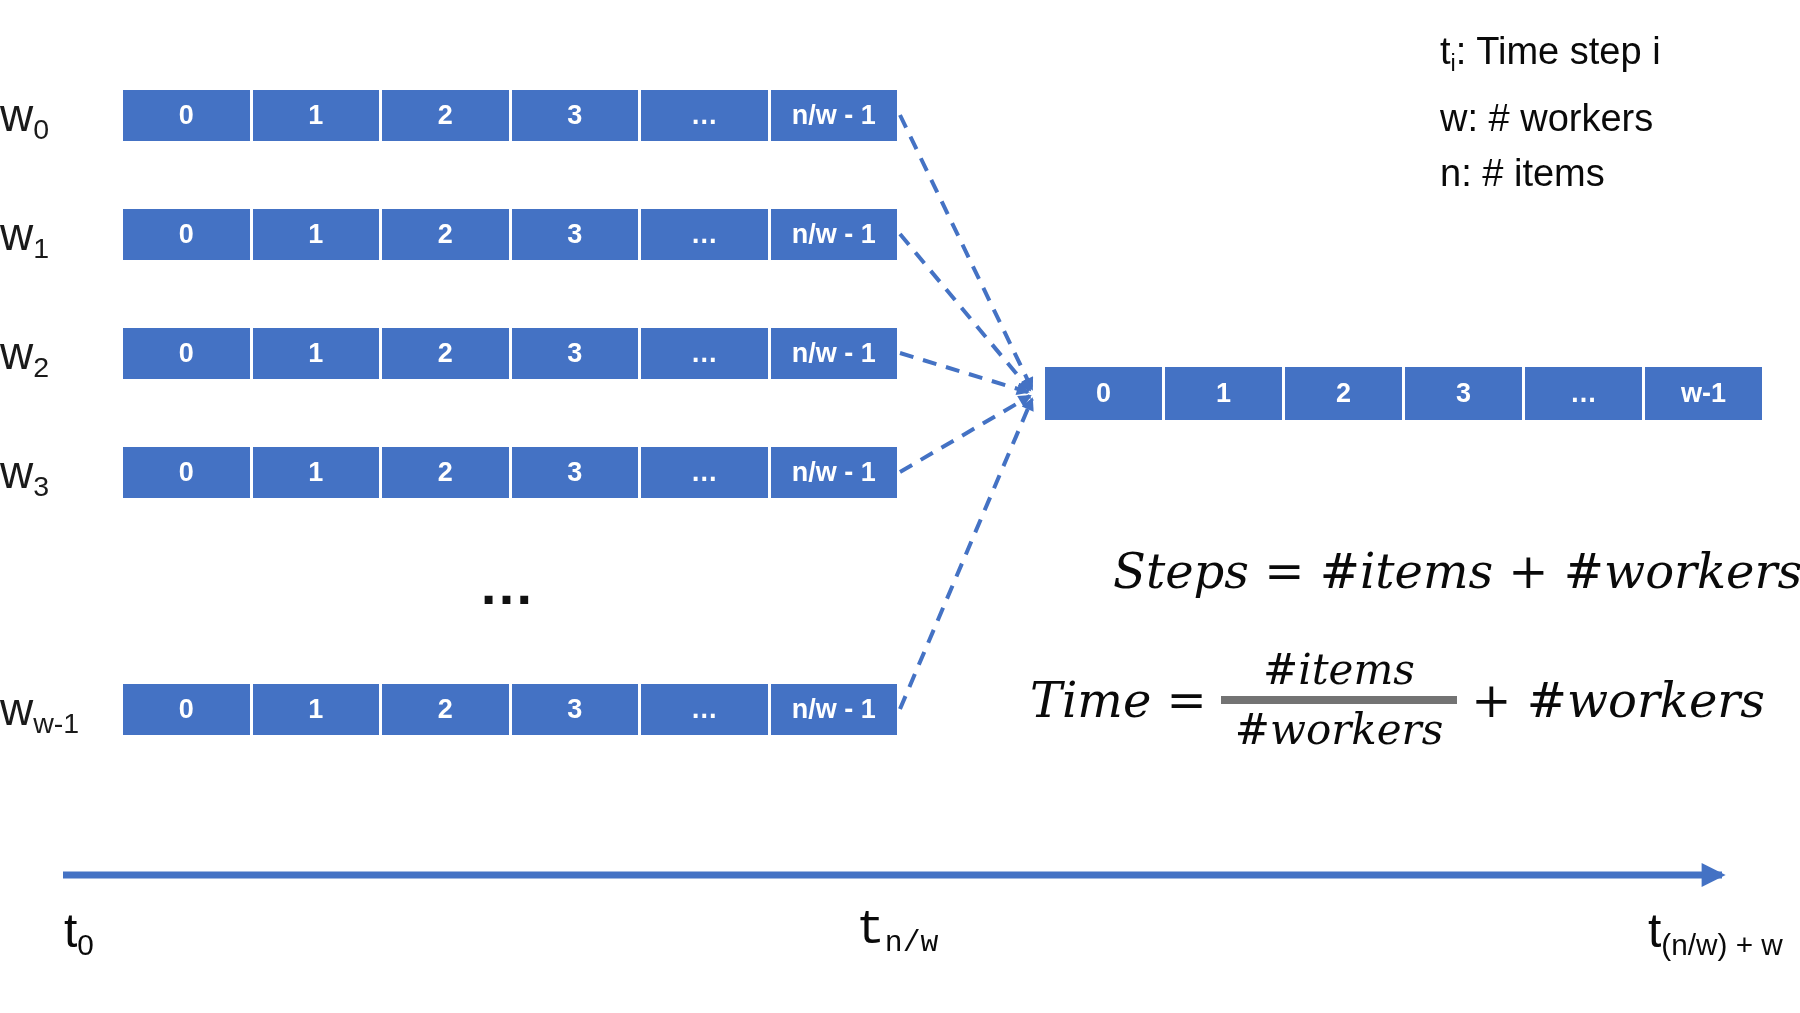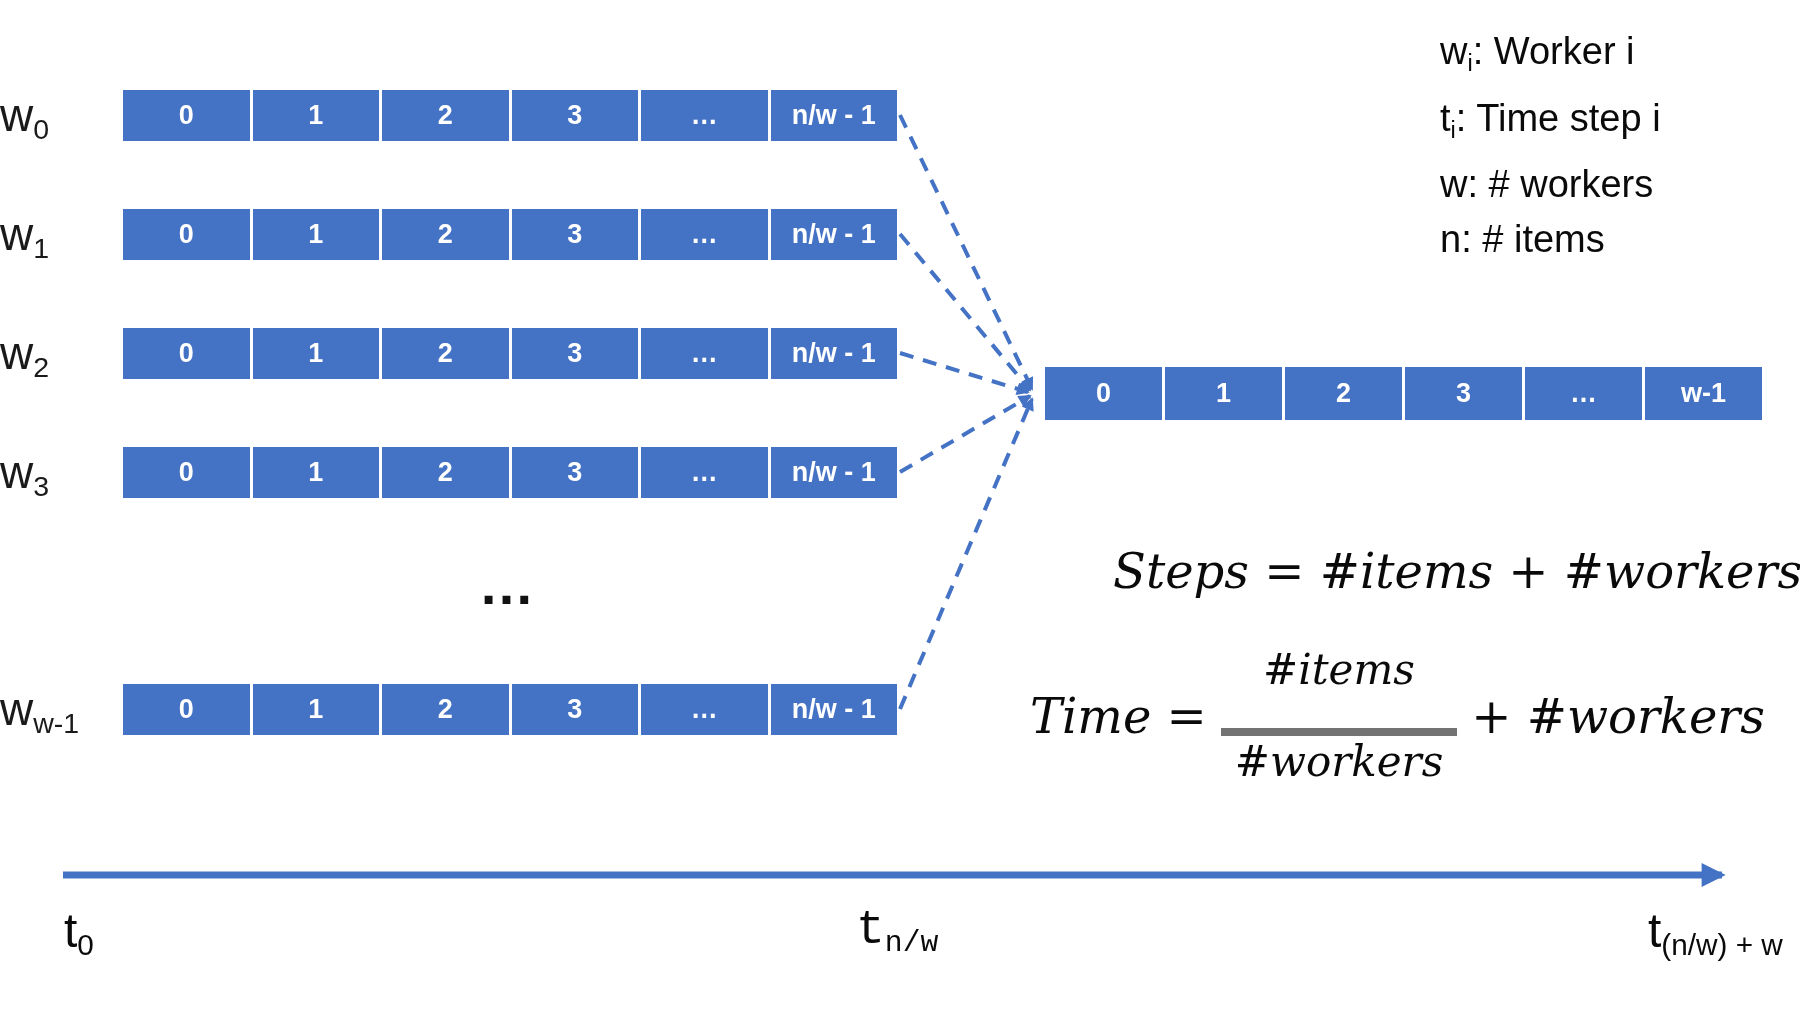--- a/index.html
+++ b/index.html
@@ -35,21 +35,21 @@
   .math{font-family:"DejaVu Serif",serif;font-style:italic;color:#0a0a0a;}
   .formula-steps{
     position:absolute;left:1085px;top:543px;font-size:48px;white-space:nowrap;margin-left:28px;
   }
   .formula-time{
     position:absolute;left:1030px;top:646px;display:flex;align-items:center;
     font-size:48px;white-space:nowrap;
   }
   .frac{
     display:inline-flex;flex-direction:column;align-items:center;
-    margin:0 14px;font-size:42px;line-height:48px;gap:32px;
+    margin:0 14px;font-size:42px;line-height:48px;
   }
   .frac .den{border-top:8px solid #737373;padding:2px 14px 0 14px;}
   .frac .num{padding:0 14px 2px 14px;}
   
   .t-label{
     position:absolute;top:903px;font-size:48px;color:#0a0a0a;white-space:nowrap;
   }
   svg.overlay{position:absolute;left:0;top:0;width:1800px;height:1013px;pointer-events:none;}
 </style>
 </head>
@@ -129,21 +129,20 @@
   <div id="merged-bar" class="bar" style="left:1045px;top:367px;width:717px;height:53px;">
       <div class="cell">0</div>
       <div class="cell">1</div>
       <div class="cell">2</div>
       <div class="cell">3</div>
       <div class="cell">…</div>
       <div class="cell">w-1</div>
     </div>
 
   <div class="legend" id="legend">
-      <div>w<span class="sub">i</span>: Worker i</div>
       <div>t<span class="sub">i</span>: Time step i</div>
       <div>w: # workers</div>
       <div>n: # items</div>
     </div>
 
   <div class="formula-steps math">Steps = #items + #workers</div>
 
   <div class="formula-time math">
     <span>Time =</span>
     <span class="frac">

